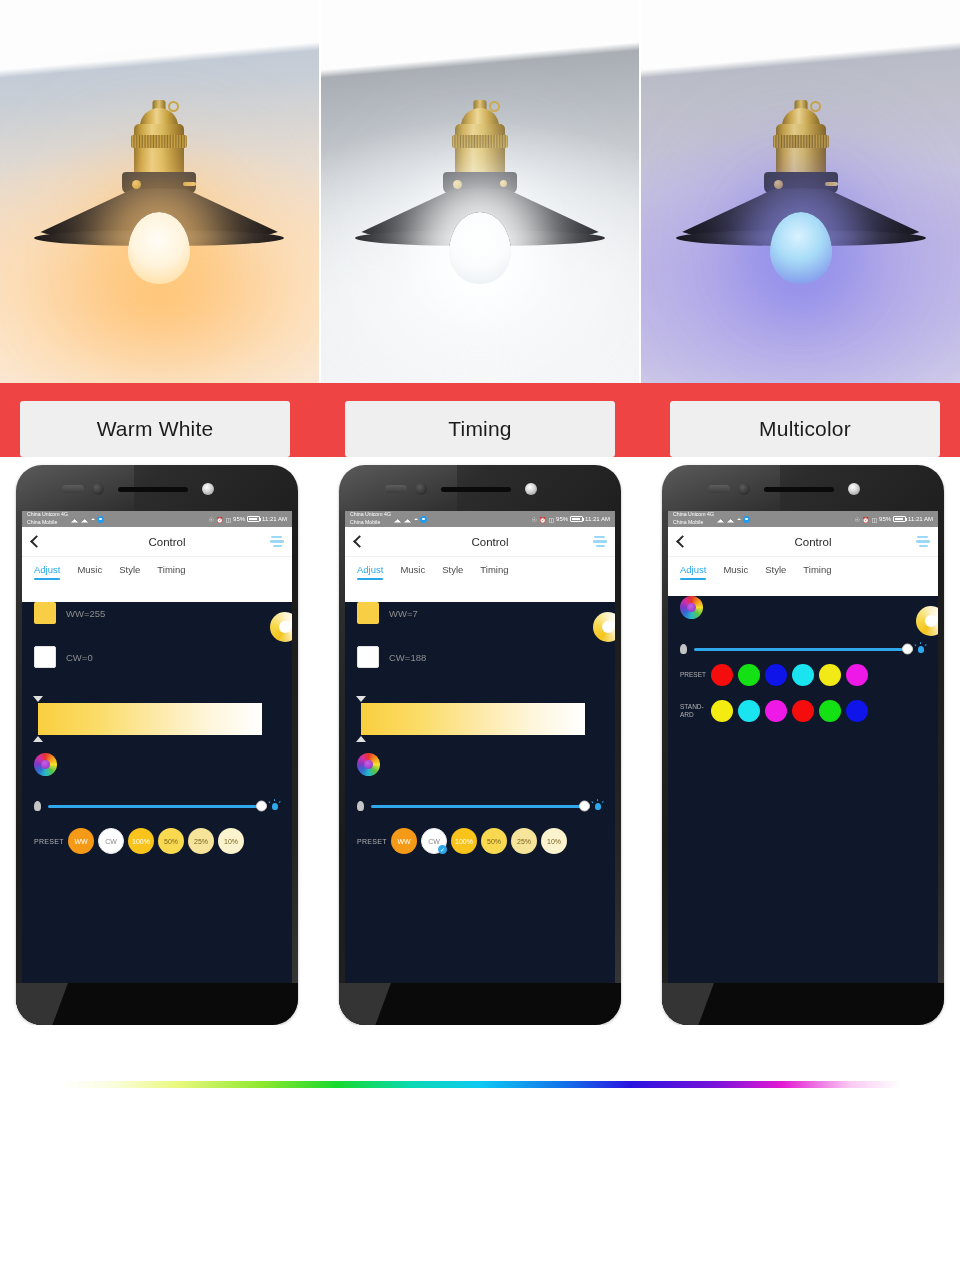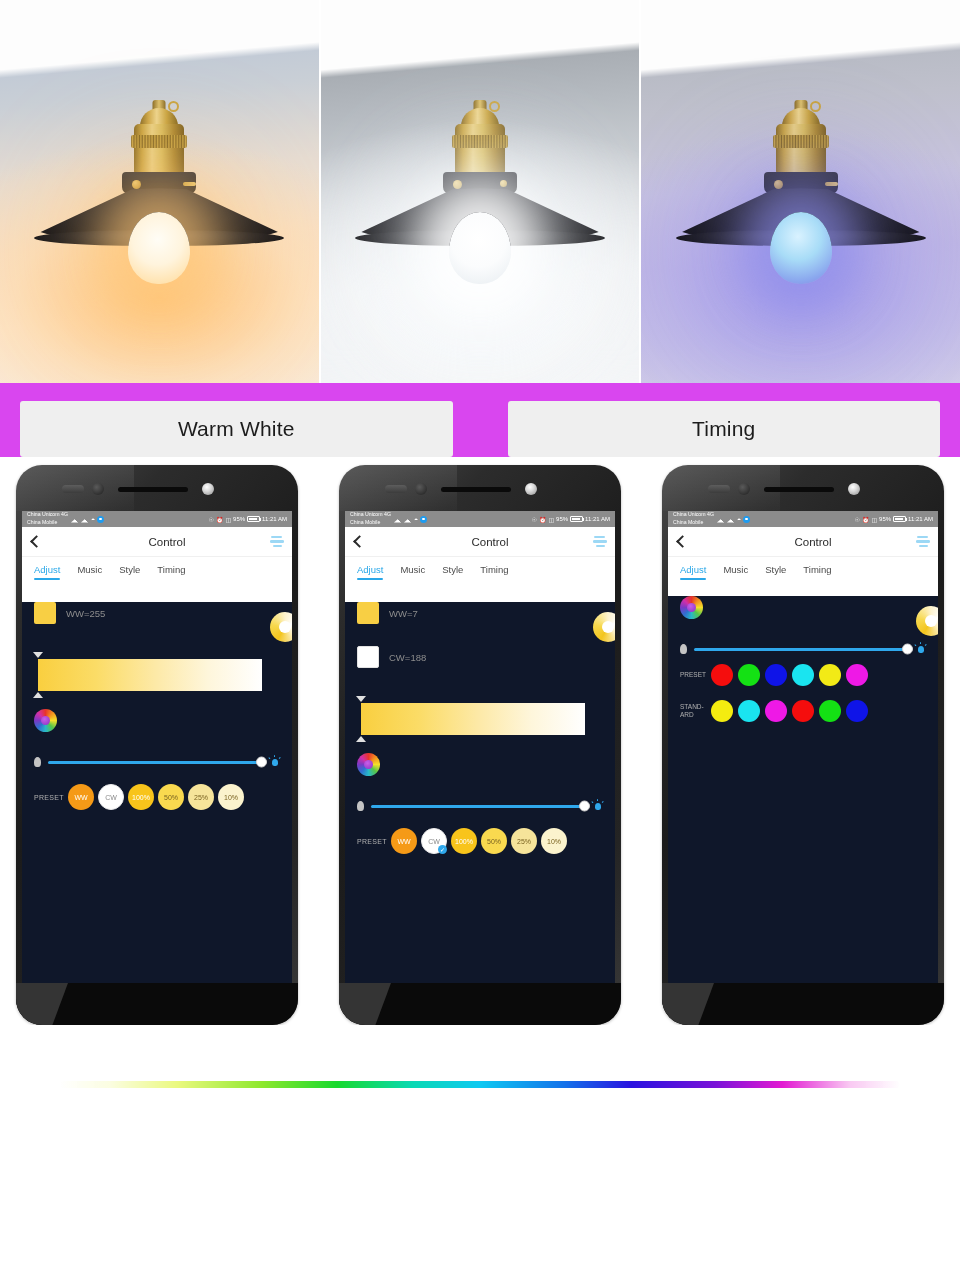--- a/index.html
+++ b/index.html
@@ -59,21 +59,21 @@
   .brass-cap { position:absolute; left:50%; top:24px; transform:translateX(-50%);
                width:38px; height:26px; border-radius:50% 50% 16% 16% / 70% 70% 30% 30%;
                background: linear-gradient(90deg,#8a6c24 0%, #cda747 22%, #ecd48c 44%, #c9a441 70%, #86691f 100%); }
   .brass-nipple { position:absolute; left:50%; top:16px; transform:translateX(-50%);
                   width:13px; height:12px; border-radius:3px;
                   background: linear-gradient(90deg,#8a6c24,#ddc16d,#8a6c24); }
   .brass-loop { position:absolute; left:50%; margin-left:9px; top:17px; width:11px; height:11px;
                 border:2px solid #c9a441; border-radius:50%; background:transparent; }
 
   
-  .labels { display:flex; gap:55px; padding: 18px 20px 0 20px; background:#d946ef; }
+  .labels { display:flex; gap:55px; padding: 18px 20px 0 20px; background:#ef4444; }
   .label-card { flex:1 1 0; height:56px; background:#efefef; border-radius:3px;
                 display:flex; align-items:center; justify-content:center; }
   .label-card span { font-size:21px; color:#1c1c1c; letter-spacing:.2px; }
 
   
   .phones { display:flex; justify-content:space-between; padding: 8px 16px 0 16px; background:#fff; }
   .phone { width:282px; height:560px; border-radius:26px; position:relative;
            background: linear-gradient(135deg,#4a4a4a 0%, #2c2c2c 18%, #1b1b1b 45%, #242424 78%, #3a3a3a 100%);
            padding:0; box-shadow: 0 1px 3px rgba(0,0,0,.28); }
   .bezel-top { height:46px; position:relative; }
@@ -255,20 +255,23 @@
   </div>
 </div>
 
 <div class="labels">
   <div class="label-card">
     <span>Warm White</span>
   </div>
   <div class="label-card">
     <span>Timing</span>
   </div>
+  <div class="label-card">
+    <span>Multicolor</span>
+  </div>
 </div>
 
 <div class="phones">
 
   <div class="phone">
     <div class="bezel-top">
       <div class="bezel-sheen"></div>
       <div class="led"></div>
       <div class="sensor"></div>
       <div class="speaker"></div>
@@ -313,20 +316,24 @@
         <div class="tab">Style</div>
         <div class="tab">Timing</div>
       </div>
 
       <div class="body-area">
         <div class="ring-toggle"></div>
 
         <div class="ch-row">
           <div class="ch-swatch ww"></div>
           <div class="ch-label">WW=255</div>
+        </div>
+        <div class="ch-row">
+          <div class="ch-swatch cw"></div>
+          <div class="ch-label">CW=0</div>
         </div>
 
         <div class="gradbar-wrap">
           <div class="gradbar"></div>
           <div class="handle-t"></div>
           <div class="handle-b"></div>
         </div>
 
         <div class="wheel-icon"></div>
 

